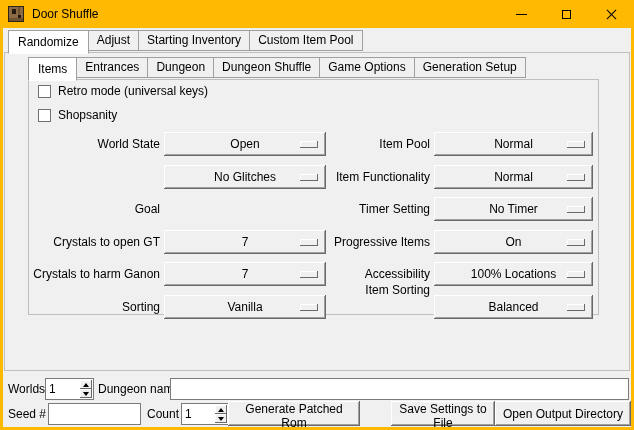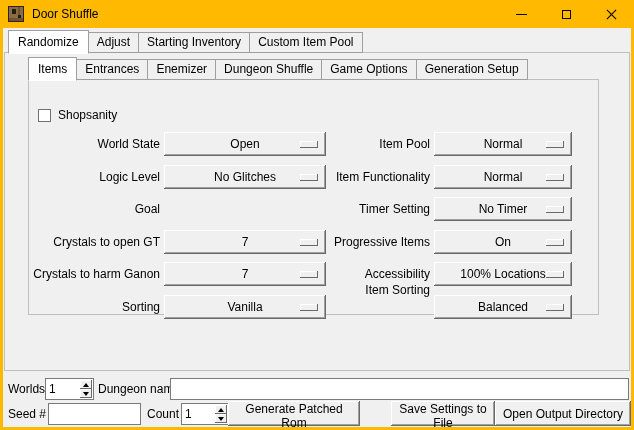--- a/index.html
+++ b/index.html
@@ -16,21 +16,21 @@
   .cap-btn{width:45px;height:28px;display:flex;align-items:center;justify-content:center;cursor:default;}
   .min-glyph{width:11px;height:1px;background:#000;display:block;}
   .max-glyph{width:9px;height:9px;border:1px solid #000;display:block;}
   .close-glyph{position:relative;width:13px;height:13px;display:block;}
   .close-glyph i{position:absolute;left:0;top:6px;width:13px;height:1px;background:#000;display:block;}
   .close-glyph .x1{transform:rotate(45deg);}
   .close-glyph .x2{transform:rotate(-45deg);}
   
   .client{position:absolute;left:3px;right:3px;top:28px;bottom:3px;background:#f0f0f0;}
   
-  .tabbar{position:absolute;display:flex;align-items:flex-end;z-index:4;}
+  .tabbar{position:absolute;display:flex;align-items:flex-start;z-index:4;}
   .tab{border:1px solid #9f9f9f;background:#f0f0f0;padding:2px 8px 3px;margin-right:-1px;white-space:nowrap;cursor:default;}
   .tab.active{background:#ffffff;padding:4px 9px 4px;margin-bottom:-1px;z-index:6;border-bottom:1px solid #ffffff;}
   .panel{position:absolute;border:1px solid #bfbfbf;background:#f0f0f0;}
   .tabbar.outer{left:5px;top:2px;}
   .panel.outer-panel{left:1px;top:24px;width:626px;height:319px;}
   .tabbar.inner{left:25px;top:29px;}
   .panel.inner-panel{left:25px;top:51px;width:571px;height:236px;}
   
   .cb-row{position:absolute;left:35px;display:flex;align-items:center;height:16px;z-index:5;}
   .cb-box{width:13px;height:13px;background:#fff;border:1px solid #707070;flex:0 0 auto;}
@@ -43,21 +43,21 @@
     box-shadow:inset -1px -1px 0 0 #696969,inset 1px 1px 0 0 #ffffff,inset -2px -2px 0 0 #a0a0a0;
     display:flex;align-items:center;justify-content:center;
   }
   .opt-ind{
     position:absolute;right:8px;top:9px;width:18px;height:7px;background:#f0f0f0;
     box-shadow:inset -1px -1px 0 0 #696969,inset 1px 1px 0 0 #ffffff;
   }
   .lbl-left{left:30px;text-align:right;}
   .btn-left{left:161px;width:162px;}
   .lbl-right{left:300px;}
-  .btn-right{left:431px;width:138px;}
+  .btn-right{left:431px;width:159px;}
   
   .bb-label{position:absolute;line-height:22px;z-index:5;}
   .entry{
     position:absolute;height:22px;background:#fff;border:1px solid #7a7a7a;padding:0 3px;
     font-family:"Liberation Sans",sans-serif;font-size:12px;color:#000;z-index:5;
   }
   .spin{position:absolute;height:22px;background:#fff;border:1px solid #7a7a7a;display:flex;z-index:5;}
   .spin input{flex:1;min-width:0;border:none;outline:none;padding:0 0 0 3px;font-family:"Liberation Sans",sans-serif;font-size:12px;background:#fff;}
   .spin-btns{width:14px;display:flex;flex-direction:column;padding:1px 1px;}
   .spin-btn{flex:1;background:#f0f0f0;display:flex;align-items:center;justify-content:center;cursor:default;
@@ -109,39 +109,42 @@
       <div class="tab active">Randomize</div>
       <div class="tab">Adjust</div>
       <div class="tab">Starting Inventory</div>
       <div class="tab">Custom Item Pool</div>
     </div>
     <div class="panel outer-panel"></div>
 
     <div class="tabbar inner">
       <div class="tab active">Items</div>
       <div class="tab">Entrances</div>
-      <div class="tab">Enemizer</div>
+      <div class="tab">Dungeon</div>
       <div class="tab">Dungeon Shuffle</div>
       <div class="tab">Game Options</div>
       <div class="tab">Generation Setup</div>
     </div>
     <div class="panel inner-panel"></div>
 
+    <div class="cb-row" style="top:55px">
+      <span class="cb-box"></span>
+      <span class="cb-label">Retro mode (universal keys)</span>
+    </div>
     <div class="cb-row" style="top:79px">
       <span class="cb-box"></span>
       <span class="cb-label">Shopsanity</span>
     </div>
 
     <span class="opt-label lbl-left" style="top:104px">World State</span>
     <button class="opt-btn btn-left" style="top:104px">
       <span>Open</span>
       <span class="opt-ind"></span>
     </button>
 
-    <span class="opt-label lbl-left" style="top:137px">Logic Level</span>
     <button class="opt-btn btn-left" style="top:137px">
       <span>No Glitches</span>
       <span class="opt-ind"></span>
     </button>
 
     <span class="opt-label lbl-left" style="top:169px">Goal</span>
 
     <span class="opt-label lbl-left" style="top:202px">Crystals to open GT</span>
     <button class="opt-btn btn-left" style="top:202px">
       <span>7</span>

